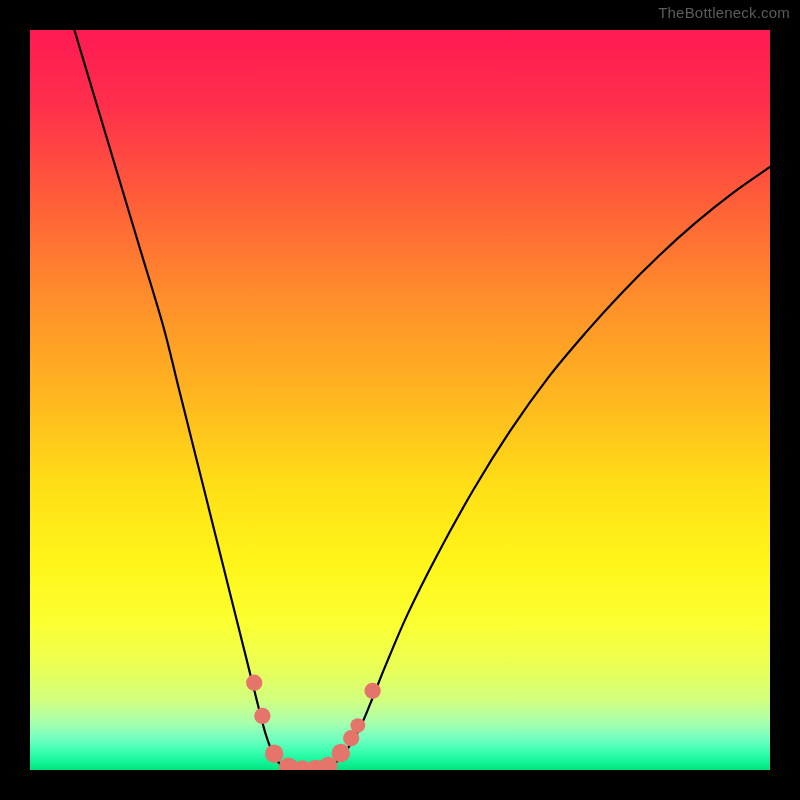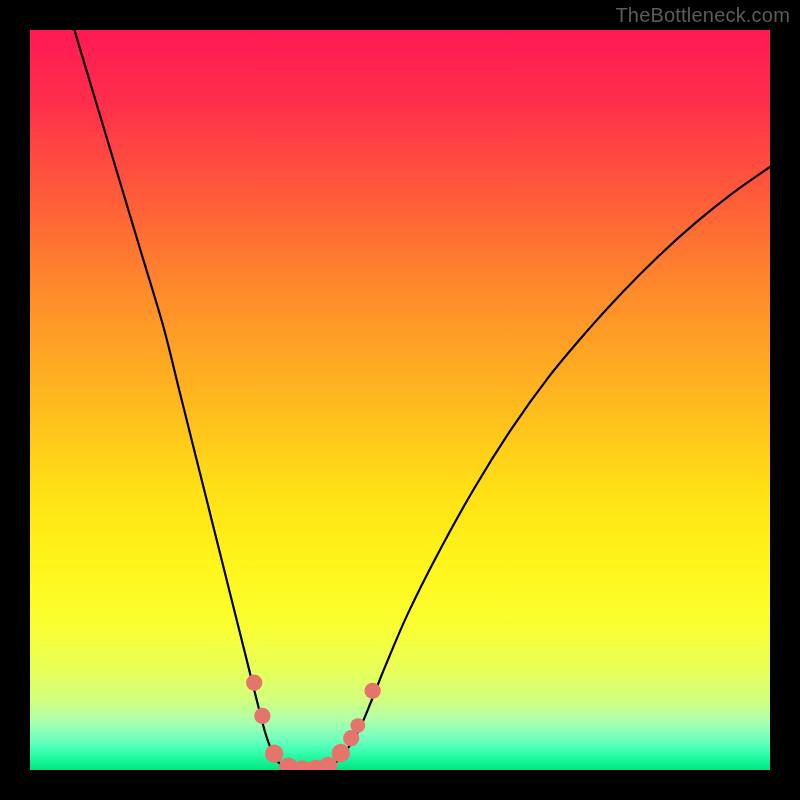--- a/index.html
+++ b/index.html
@@ -25,21 +25,21 @@
     left: 30px;
     width: 740px;
     height: 740px;
     overflow: hidden;
   }
   .watermark {
     position: absolute;
     top: 4px;
     right: 10px;
     color: #5c5c5c;
-    font-size: 20px;
+    font-size: 15px;
     font-weight: 500;
     letter-spacing: 0.2px;
   }
   svg {
     display: block;
   }
 </style>
 </head>
 <body>
 

